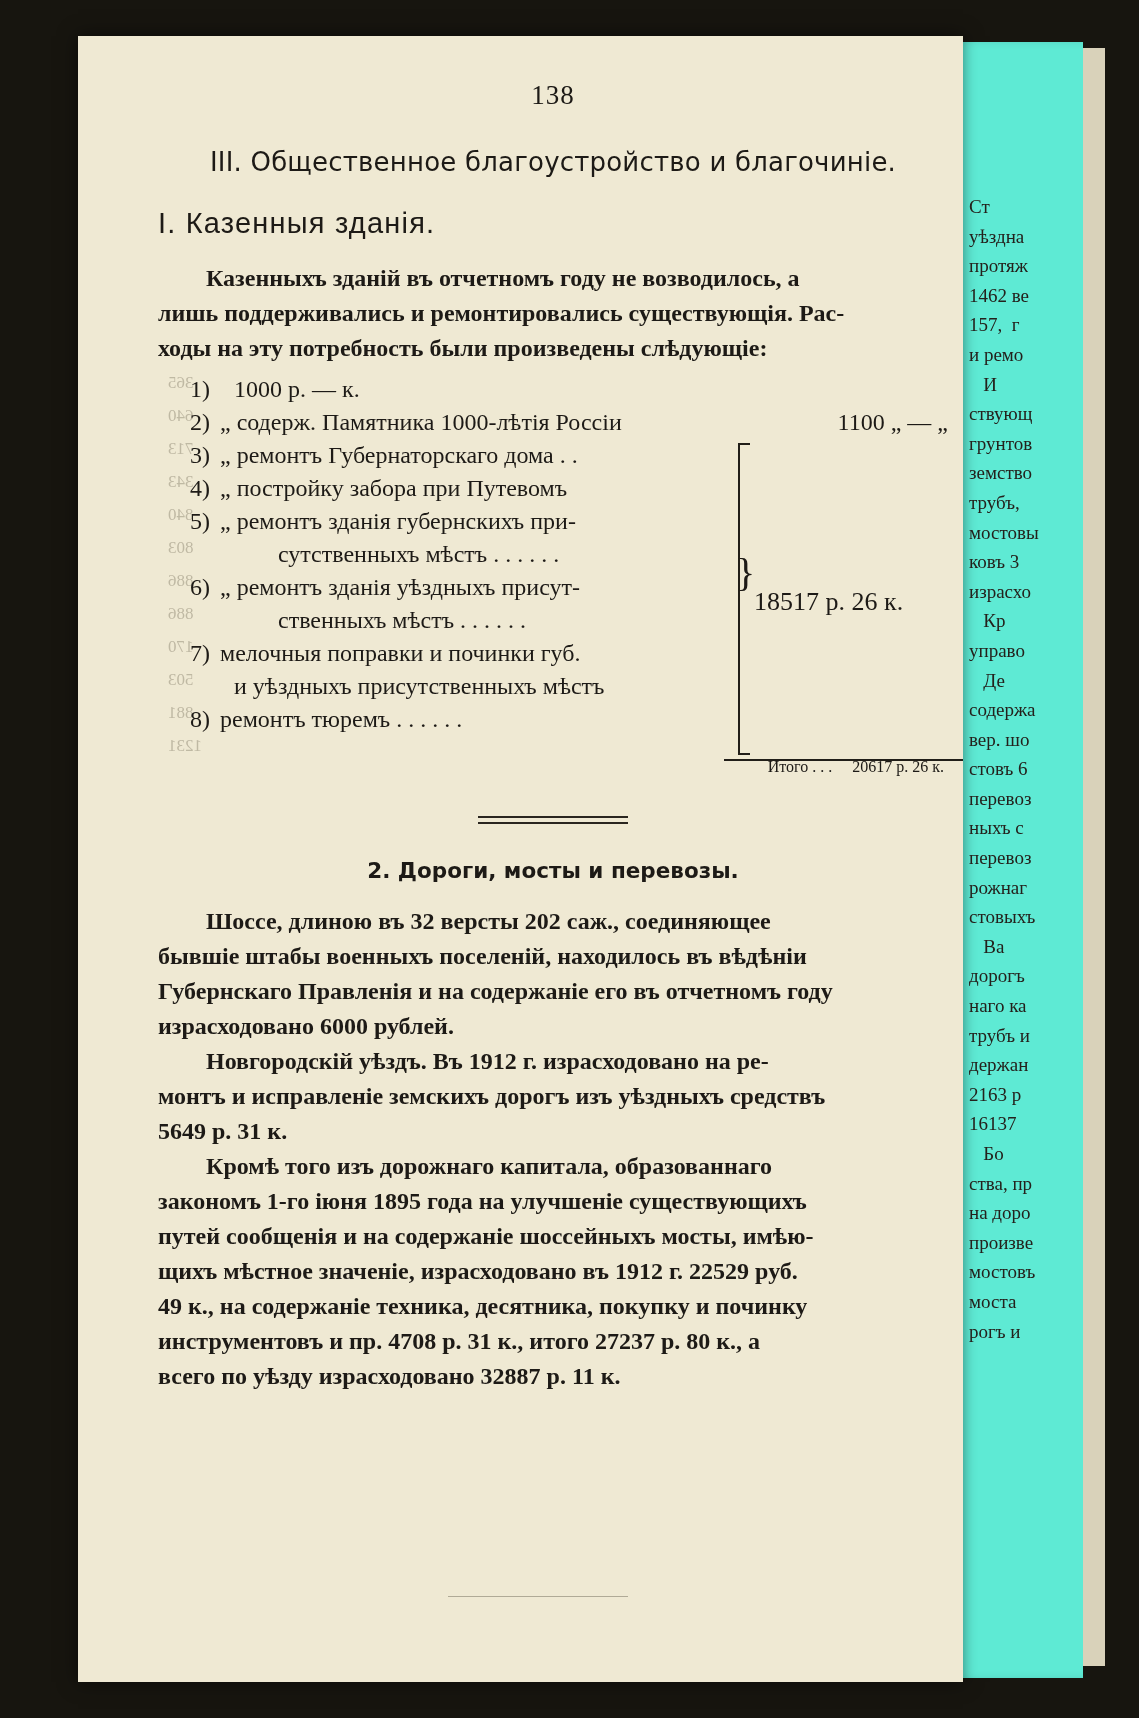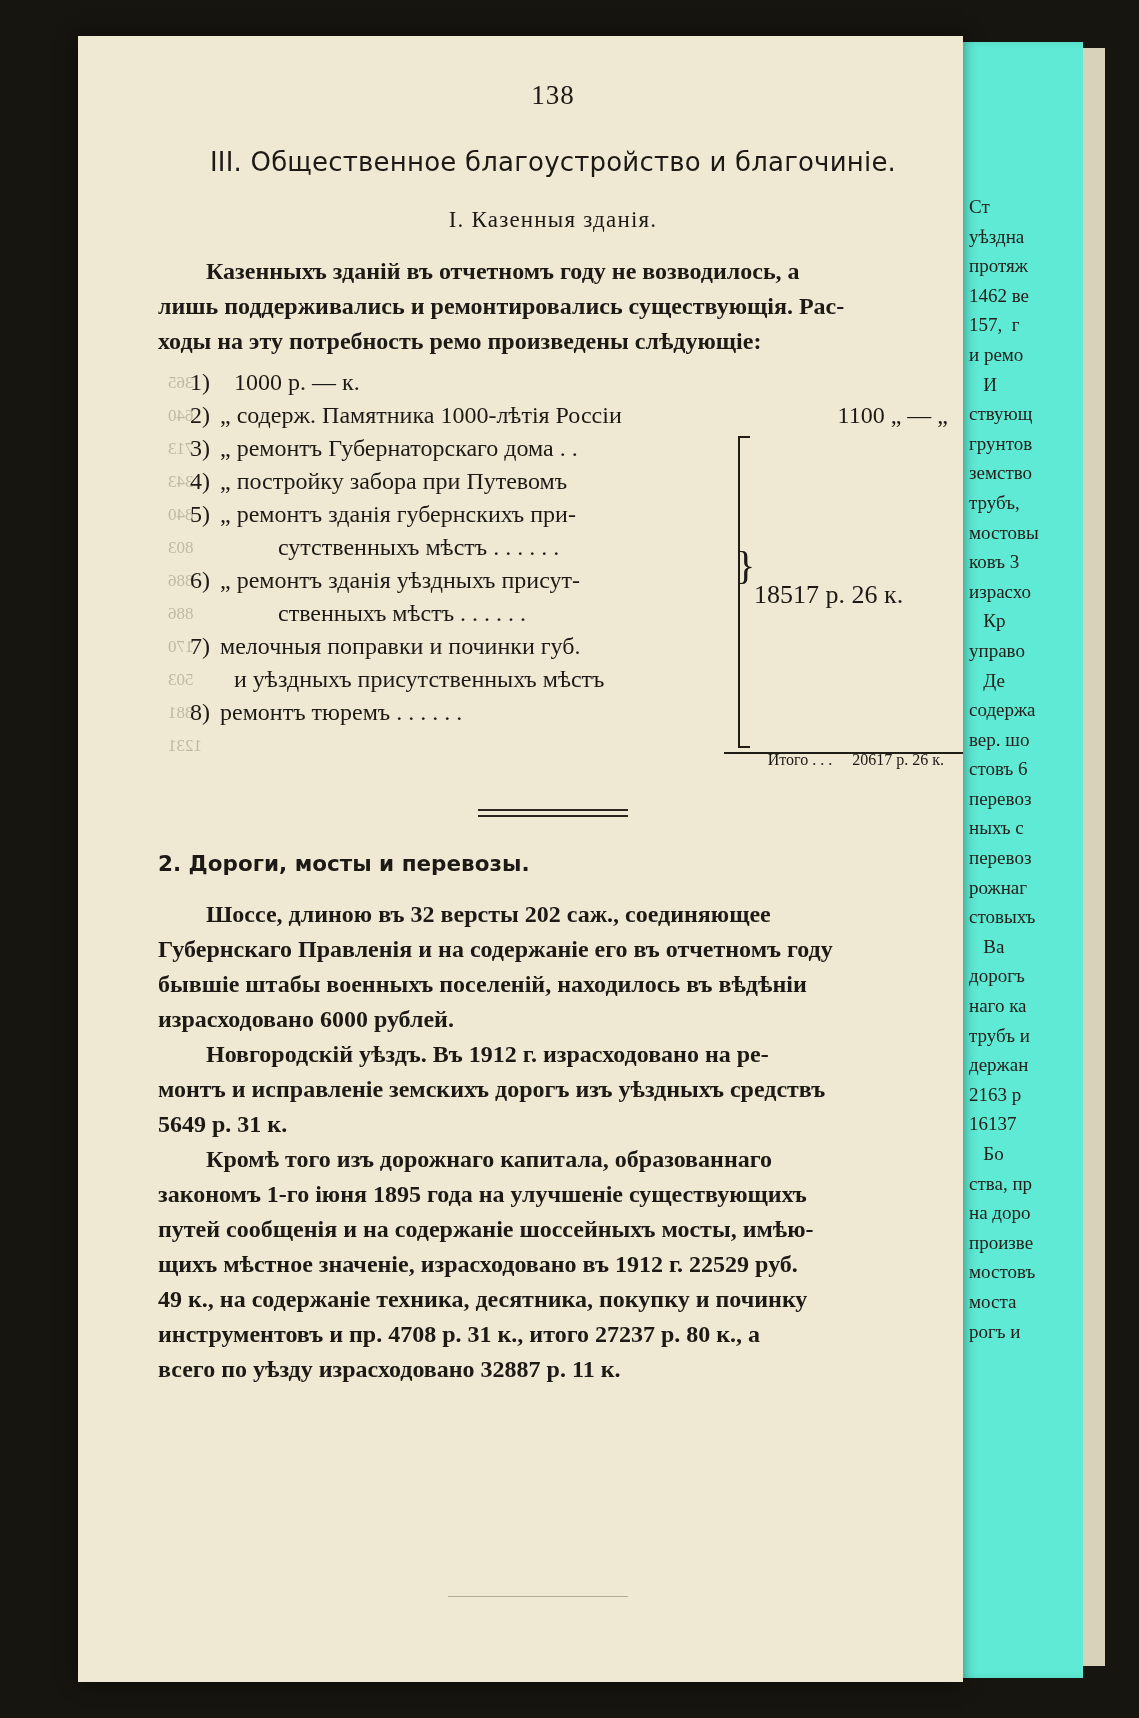--- a/index.html
+++ b/index.html
@@ -89,24 +89,24 @@
   h1.sec {
     font-family: "DejaVu Sans", sans-serif;
     font-size: 26px;
     font-weight: 400;
     text-align: center;
     margin: 0 0 30px 0;
     letter-spacing: 0.2px;
     white-space: nowrap;
   }
   h2.sub {
-    font-family: Liberation Serif, serif;
-    font-size: 23px;
+    font-family: Liberation Sans, sans-serif;
+    font-size: 29px;
     font-weight: 400;
-    text-align: center;
+    text-align: left;
     margin: 0 0 22px 0;
     letter-spacing: 1.2px;
   }
   p.body {
     font-size: 24px;
     line-height: 33px;
     margin: 0 0 2px 0;
     text-align: justify;
     text-justify: inter-word;
     font-weight: bold;
@@ -202,20 +202,21 @@
   .divider {
     width: 150px;
     margin: 40px auto 34px auto;
     border-top: 2px solid #2a261f;
     border-bottom: 2px solid #2a261f;
     height: 4px;
   }
   .small-caps-head {
     font-family: "DejaVu Sans", sans-serif;
     font-size: 21.5px;
+    text-align: center;
     margin: 0 0 22px 0;
   }
   .bottom-rule {
     position: absolute;
     left: 370px;
     top: 1560px;
     width: 180px;
     border-top: 1px solid rgba(60,54,40,0.35);
   }
 </style>
@@ -241,21 +242,21 @@
 
     <div class="page-inner">
 
       <div class="folio">138</div>
 
       <h1 class="sec">III. Общественное благоустройство и благочиніе.</h1>
       <h2 class="sub">I.  Казенныя  зданія.</h2>
 
       <p class="body" style="text-indent:48px;">Казенныхъ  зданій  въ  отчетномъ  году  не  возводилось,  а</p>
       <p class="body">лишь поддерживались и ремонтировались существующія. Рас-</p>
-      <p class="body">ходы  на  эту  потребность  ремо  произведены  слѣдующіе:</p>
+      <p class="body">ходы  на  эту  потребность  были  произведены  слѣдующіе:</p>
 
       <div class="list">
 
         <div class="li">
           <span class="num">1)</span>
           <span class="amt">1000 р.  — к.</span>
         </div>
 
         <div class="li">
           <span class="num">2)</span>
@@ -319,22 +320,22 @@
       <div class="total-line">
         <span>Итого   .   .   .</span>
         <span style="padding-left:16px;">20617 р.  26 к.</span>
       </div>
 
       <div class="divider"></div>
 
       <h2 class="small-caps-head">2.  Дороги,  мосты  и  перевозы.</h2>
 
       <p class="body" style="text-indent:48px;">Шоссе,  длиною  въ  32 версты  202 саж.,  соединяющее</p>
+      <p class="body">бывшіе  штабы  военныхъ  поселеній,  находилось  въ  вѣдѣніи</p>
       <p class="body">Губернскаго Правленія и на содержаніе его въ отчетномъ году</p>
-      <p class="body">бывшіе  штабы  военныхъ  поселеній,  находилось  въ  вѣдѣніи</p>
       <p class="body">израсходовано 6000 рублей.</p>
 
       <p class="body" style="text-indent:48px;">Новгородскій уѣздъ.   Въ  1912 г.  израсходовано на ре-</p>
       <p class="body">монтъ  и  исправленіе  земскихъ  дорогъ  изъ  уѣздныхъ  средствъ</p>
       <p class="body">5649 р. 31 к.</p>
 
       <p class="body" style="text-indent:48px;">Кромѣ   того   изъ   дорожнаго   капитала,   образованнаго</p>
       <p class="body">закономъ  1-го іюня 1895 года  на улучшеніе существующихъ</p>
       <p class="body">путей сообщенія  и на содержаніе шоссейныхъ мосты,  имѣю-</p>
       <p class="body">щихъ  мѣстное значеніе, израсходовано  въ  1912 г.  22529 руб.</p>

